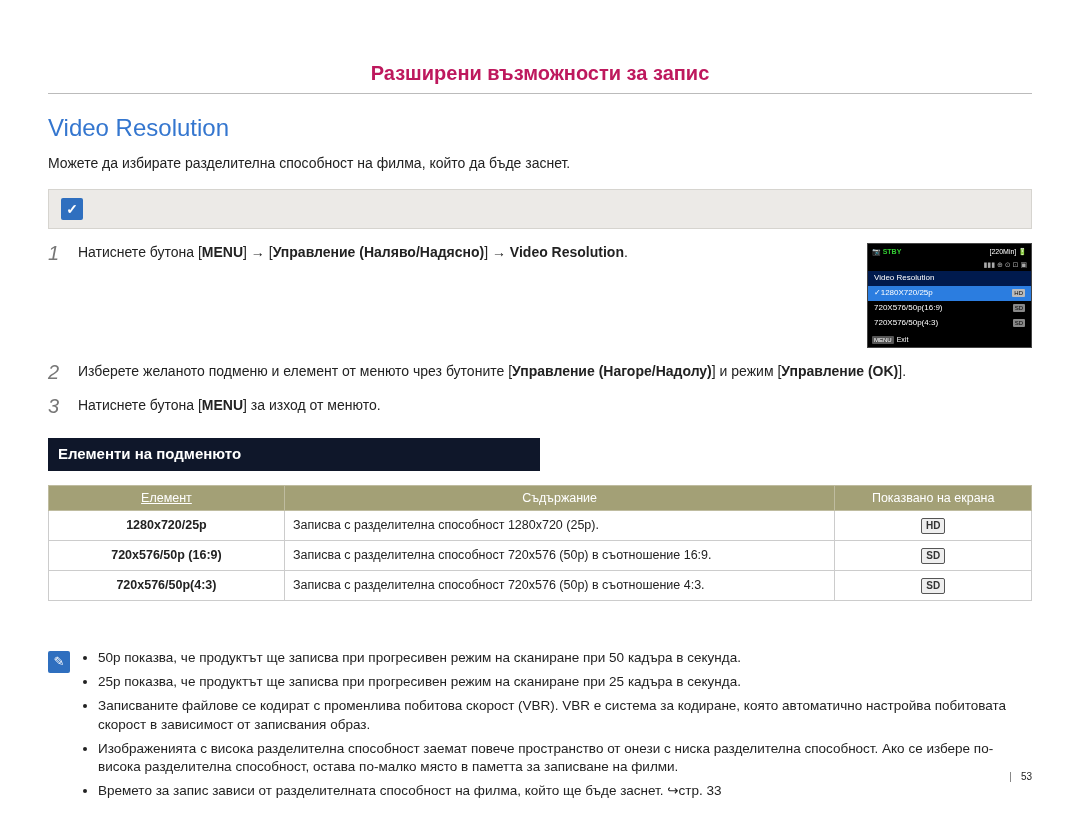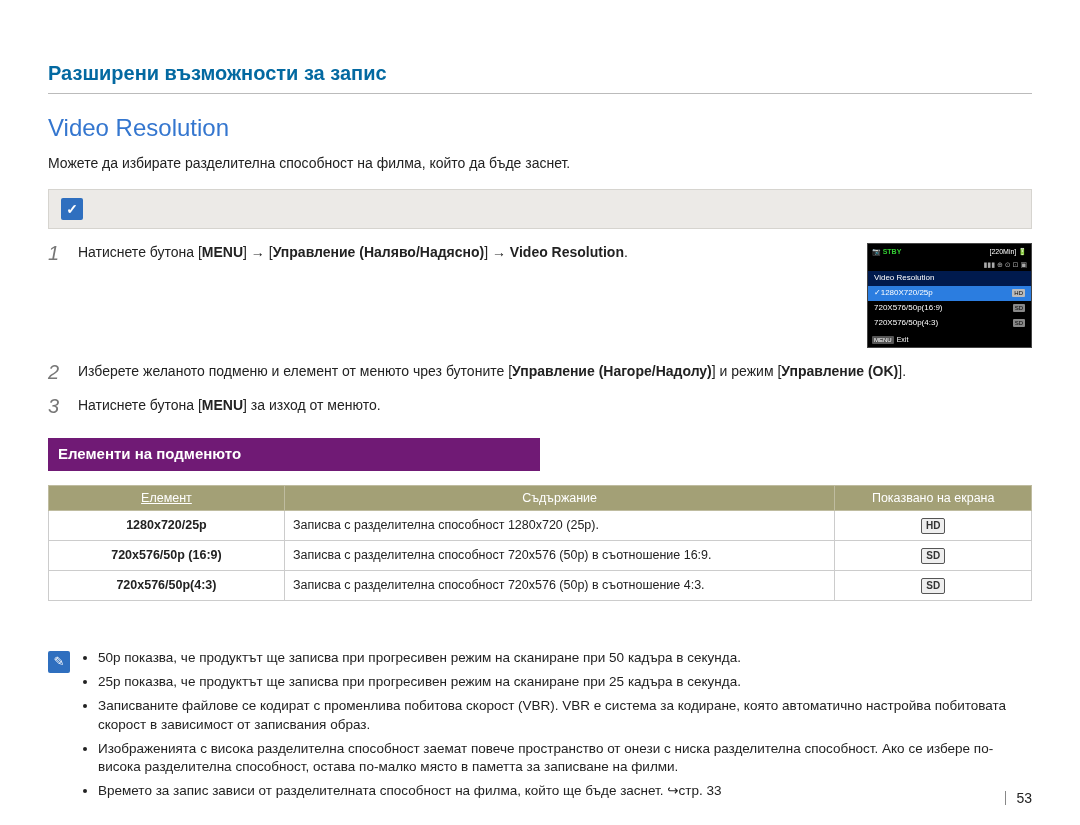--- a/index.html
+++ b/index.html
@@ -10,22 +10,22 @@
     background: #fff;
     color: #222;
     font-size: 14px;
     line-height: 1.35;
     position: relative;
   }
   .page {
     padding: 60px 48px 30px 48px;
   }
   .running-head {
-    text-align: left;
-    color: #0369a1;
+    text-align: center;
+    color: #be185d;
     font-size: 20px;
     font-weight: 600;
     margin-bottom: 6px;
   }
   .hr {
     border: none;
     border-top: 1px solid #bbb;
     margin-bottom: 18px;
   }
   .columns {
@@ -153,21 +153,21 @@
     font-size:7px;
   }
   .lcd-menu .btn {
     background:#555;
     padding:0 2px;
     border-radius:1px;
     font-size:6px;
   }
   .stby { color:#3c3; font-weight:bold; }
   .subhead {
-    background: #701a75;
+    background: #0f172a;
     color: #fff;
     padding: 6px 10px;
     font-size: 15px;
     font-weight: 600;
     margin: 22px 0 0 0;
     width: 50%;
   }
   table.spec {
     border-collapse: collapse;
     width: 100%;
@@ -223,23 +223,23 @@
   ul.bullets {
     list-style: disc;
     padding-left: 18px;
   }
   ul.bullets li {
     margin-bottom: 6px;
     font-size: 13.5px;
   }
   .page-num {
     position: absolute;
-    bottom: 20px;
+    bottom: 43px;
     right: 48px;
-    font-size: 14px;
+    font-size: 10px;
     border-left: 1px solid #888;
     padding-left: 10px;
     line-height: 1;
   }
   .mode-icon {
     display:inline-flex;
     align-items:center;
     gap:2px;
     background:#ddd;
     border-radius:2px;

